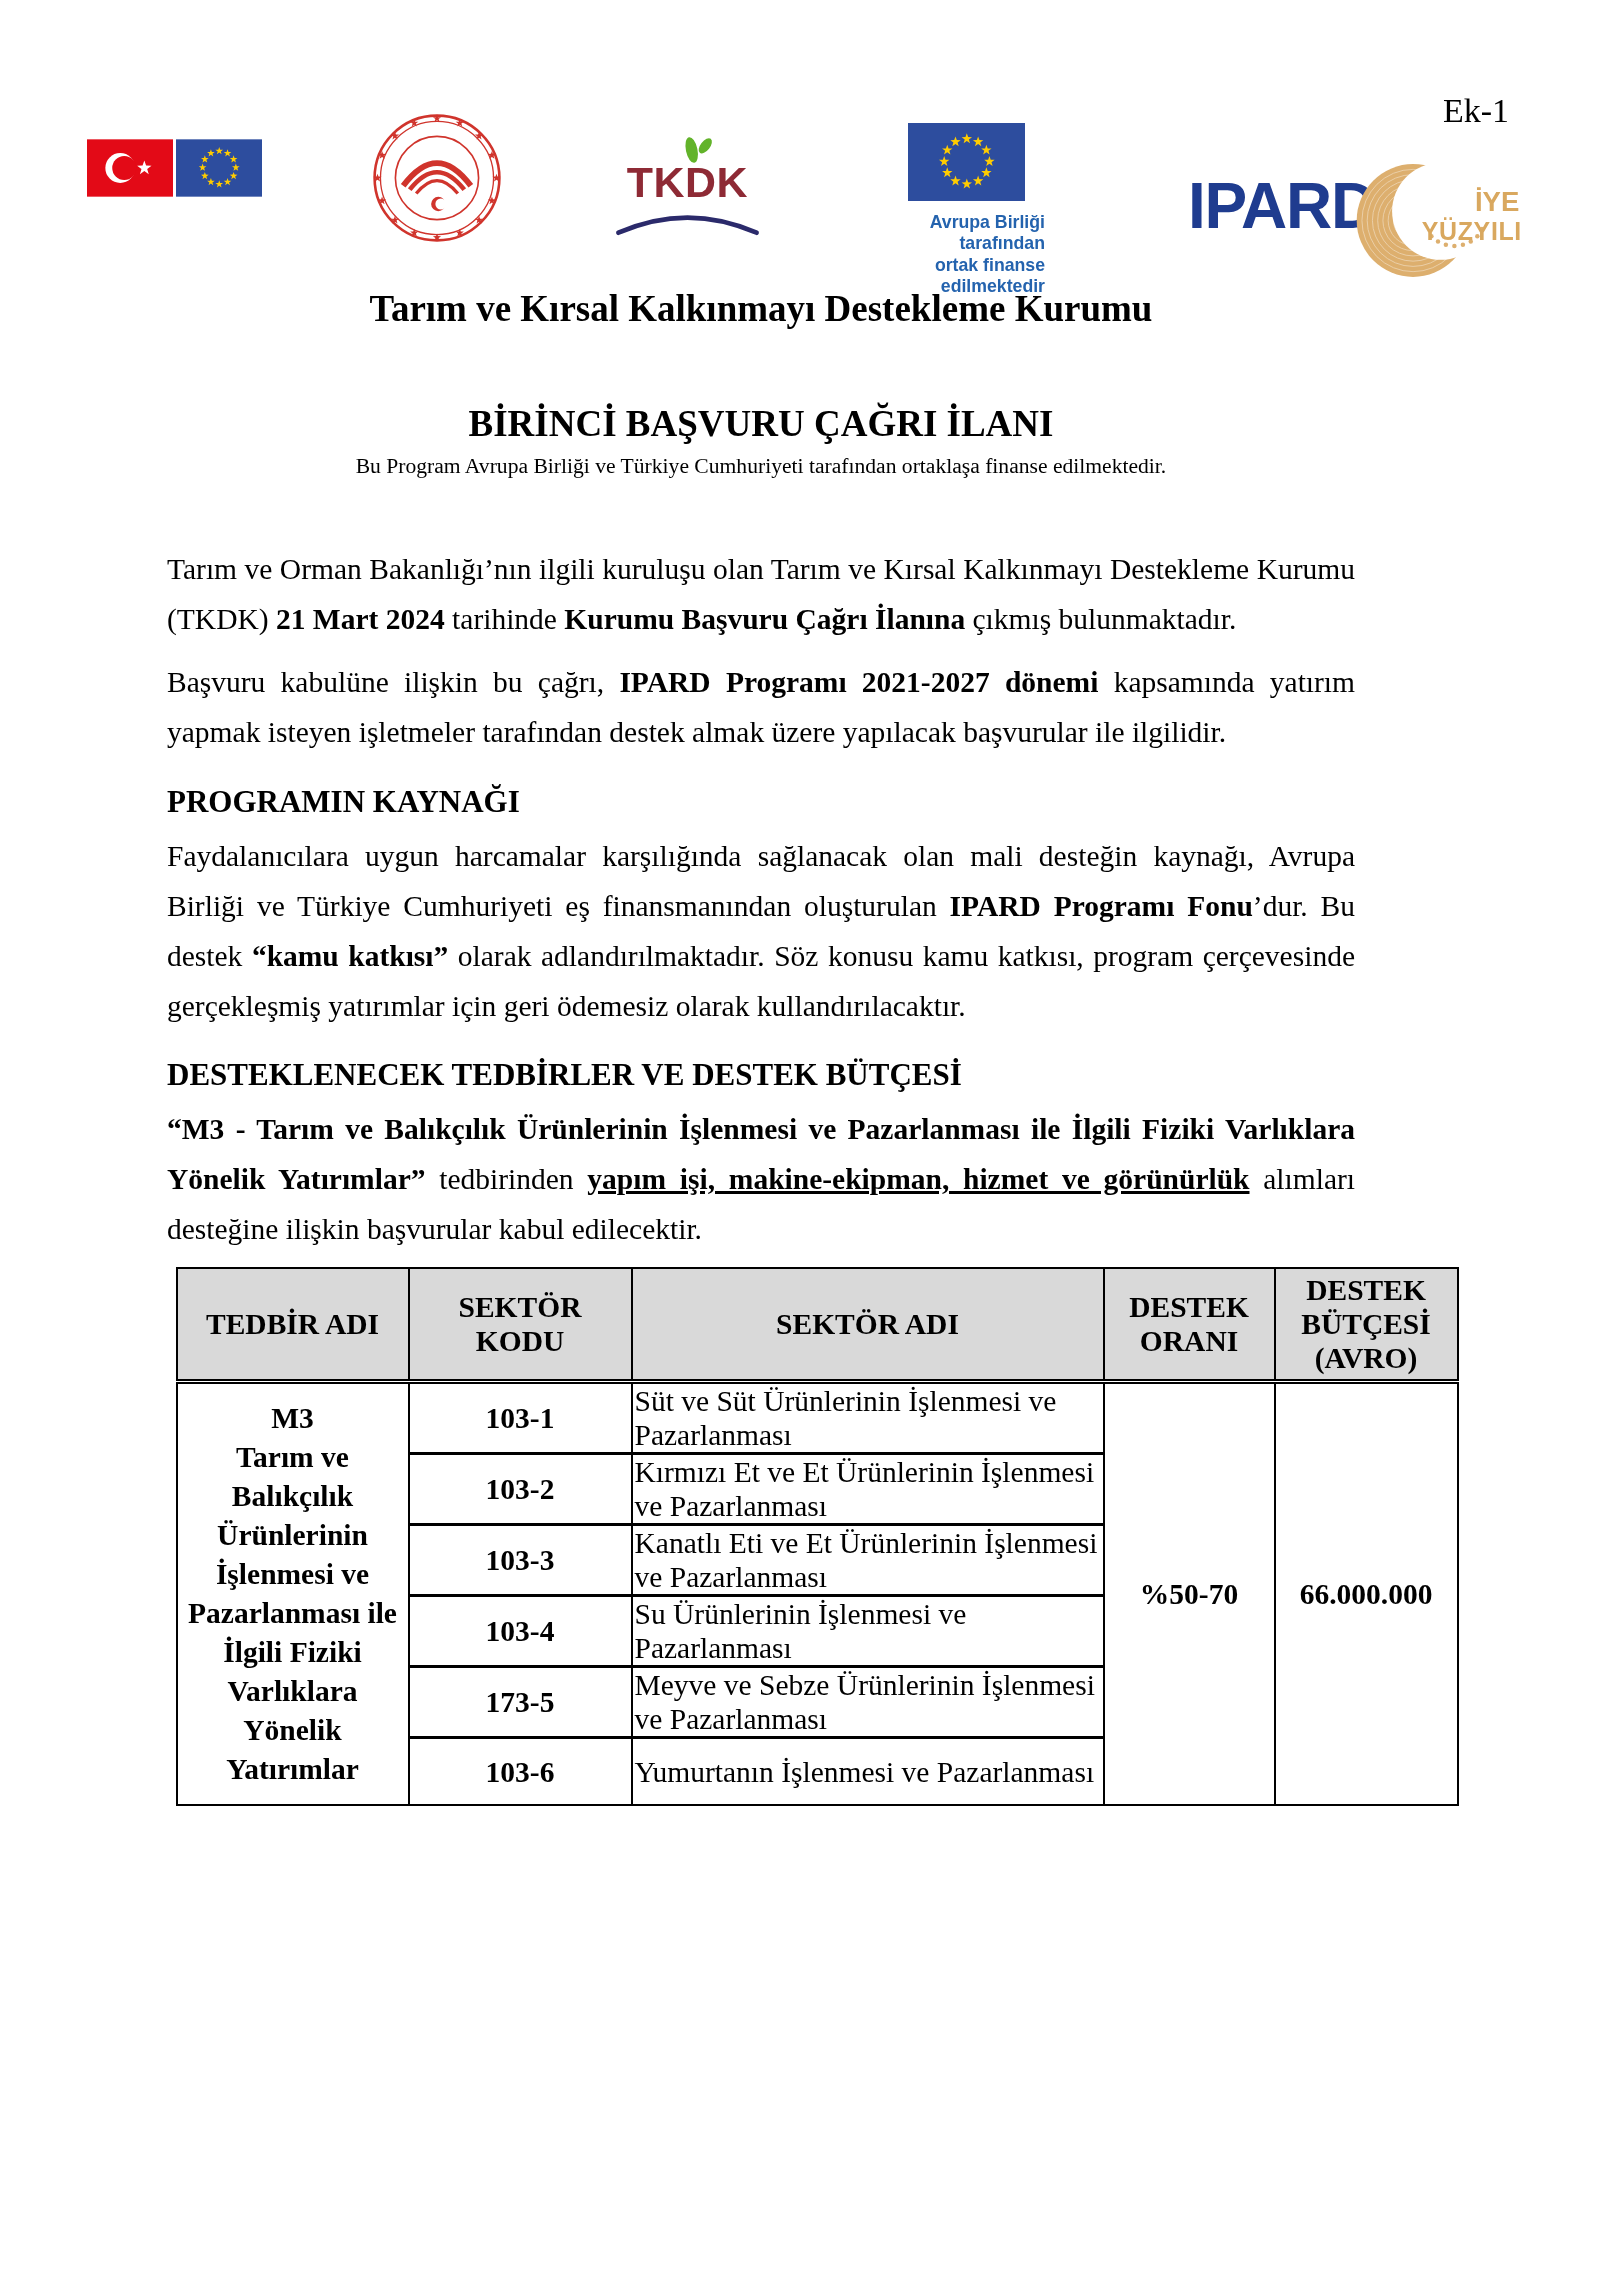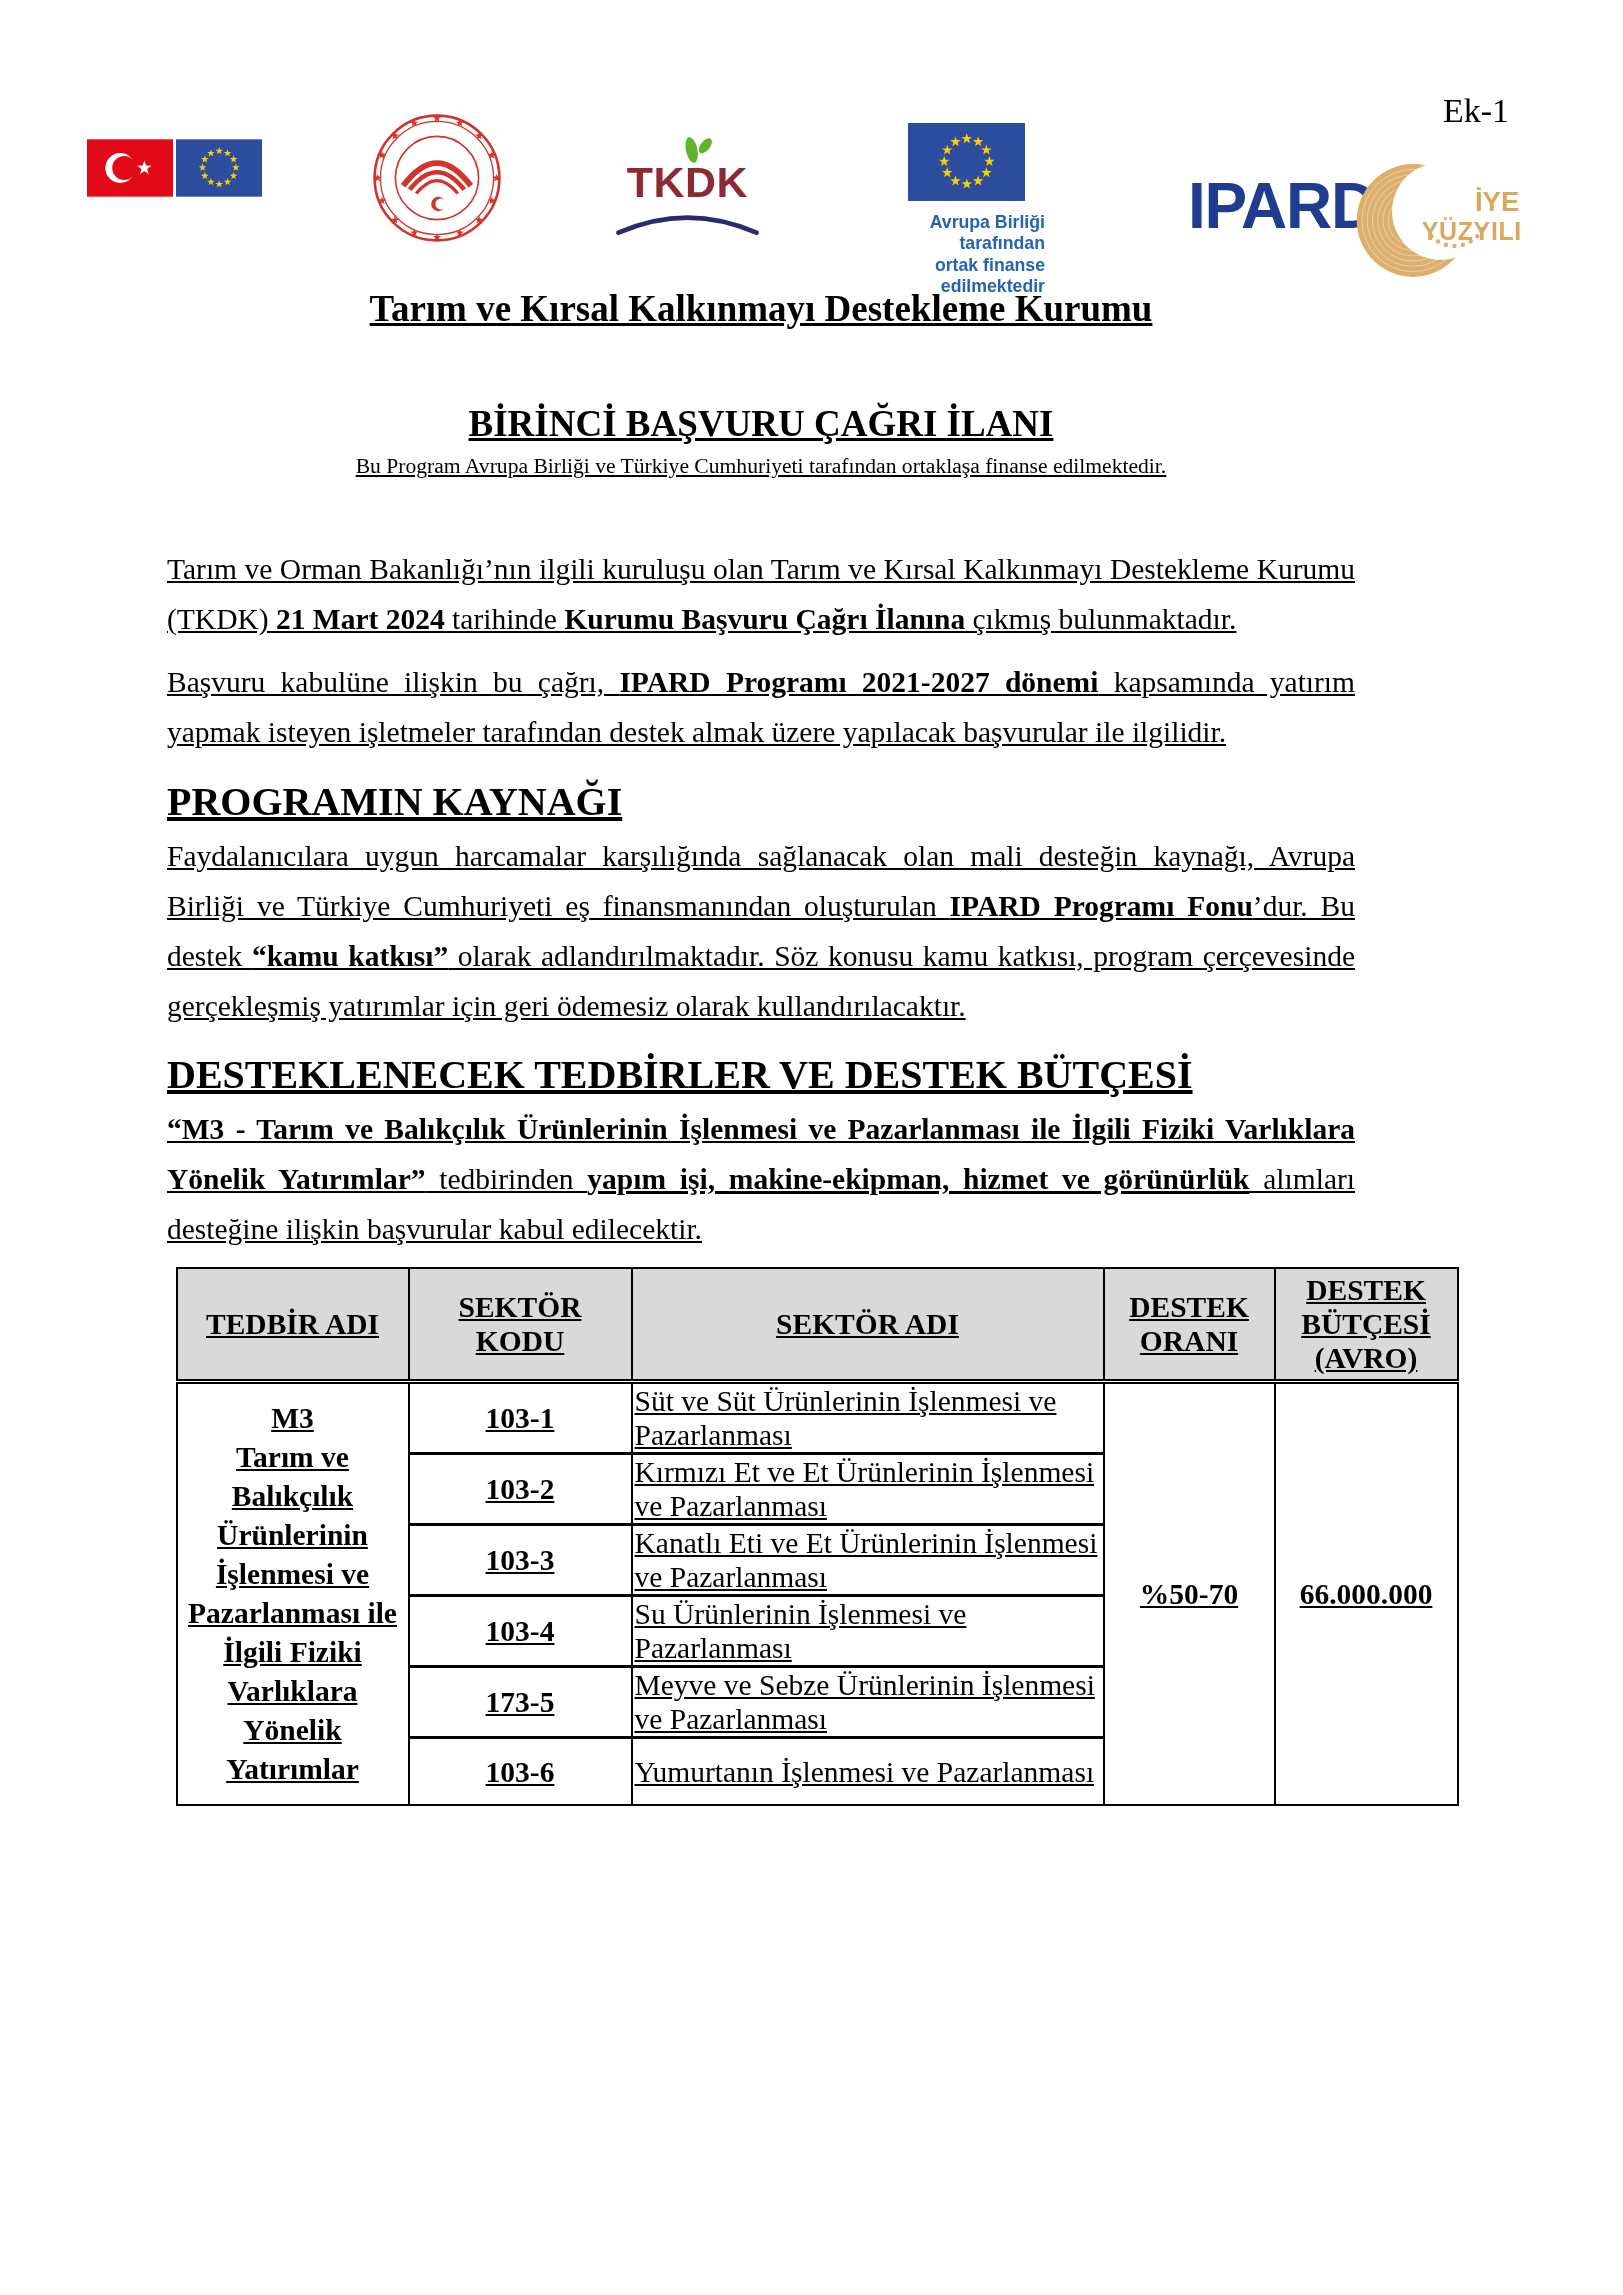--- a/index.html
+++ b/index.html
@@ -1,17 +1,17 @@
 <!DOCTYPE html>
 <html style="font-size:10.5px"><head>
 <meta charset="utf-8">
 <style>
   html,body{margin:0;padding:0;background:#ffffff;}
   .page{position:relative;width:1522px;height:2295px;background:#fff;overflow:hidden;
-        font-family:"Liberation Serif","DejaVu Serif",serif;color:#000;text-decoration:underline;}
+        font-family:"Liberation Serif","DejaVu Serif",serif;color:#000;}
 
   
   .ek{position:absolute;left:1443px;top:92px;font-size:34px;}
   .logo{position:absolute;}
   .flags{left:87px;top:139px;display:flex;gap:3.3px;}
   .seal{left:372px;top:113px;}
   .tkdk{left:609px;top:130px;}
   .eu-cofi{left:888px;top:123px;width:157px;text-align:right;}
   .eu-cofi svg{display:block;margin:0 auto;}
   .eu-caption{margin-top:10.5px;font-family:"Liberation Sans",sans-serif;font-weight:bold;
@@ -22,21 +22,21 @@
 
   
   .t1{margin:286px 167px 0;text-align:center;font-weight:bold;font-size:37px;line-height:46px;}
   .t2{margin:26px 167px 0;text-align:center;font-weight:bold;font-size:37px;line-height:46px;}
   .t3{margin:69px 167px 0;text-align:center;font-weight:bold;font-size:37px;line-height:46px;}
   .t-note{margin:5.2px 167px 0;text-align:center;font-size:21.6px;line-height:29px;}
 
   
   .body{margin:63px 167px 0 167px;}
   .body p{margin:0 0 13px 0;font-size:29.5px;line-height:50px;text-align:justify;}
-  .sec{font-weight:bold;font-size:40px;line-height:50px;margin:19.6px 0 3.9px 0;}
+  .sec{font-weight:bold;font-size:31px;line-height:50px;margin:19.6px 0 3.9px 0;}
   .b{font-weight:bold;}
   .bu{font-weight:bold;text-decoration:underline;text-decoration-thickness:2.6px;}
 
   
   table.m{border-collapse:collapse;margin:10.5px 0 0 8.5px;width:1282px;table-layout:fixed;
           border:2.6px solid #000;}
   .m th,.m td{border:2px solid #000;font-size:29.5px;vertical-align:middle;}
   .m thead th{background:#D9D9D9;font-weight:bold;text-align:center;line-height:34px;
               padding:3.9px 6.5px;border-bottom:5.9px double #000;}
   .m tbody tr{height:68px;}

